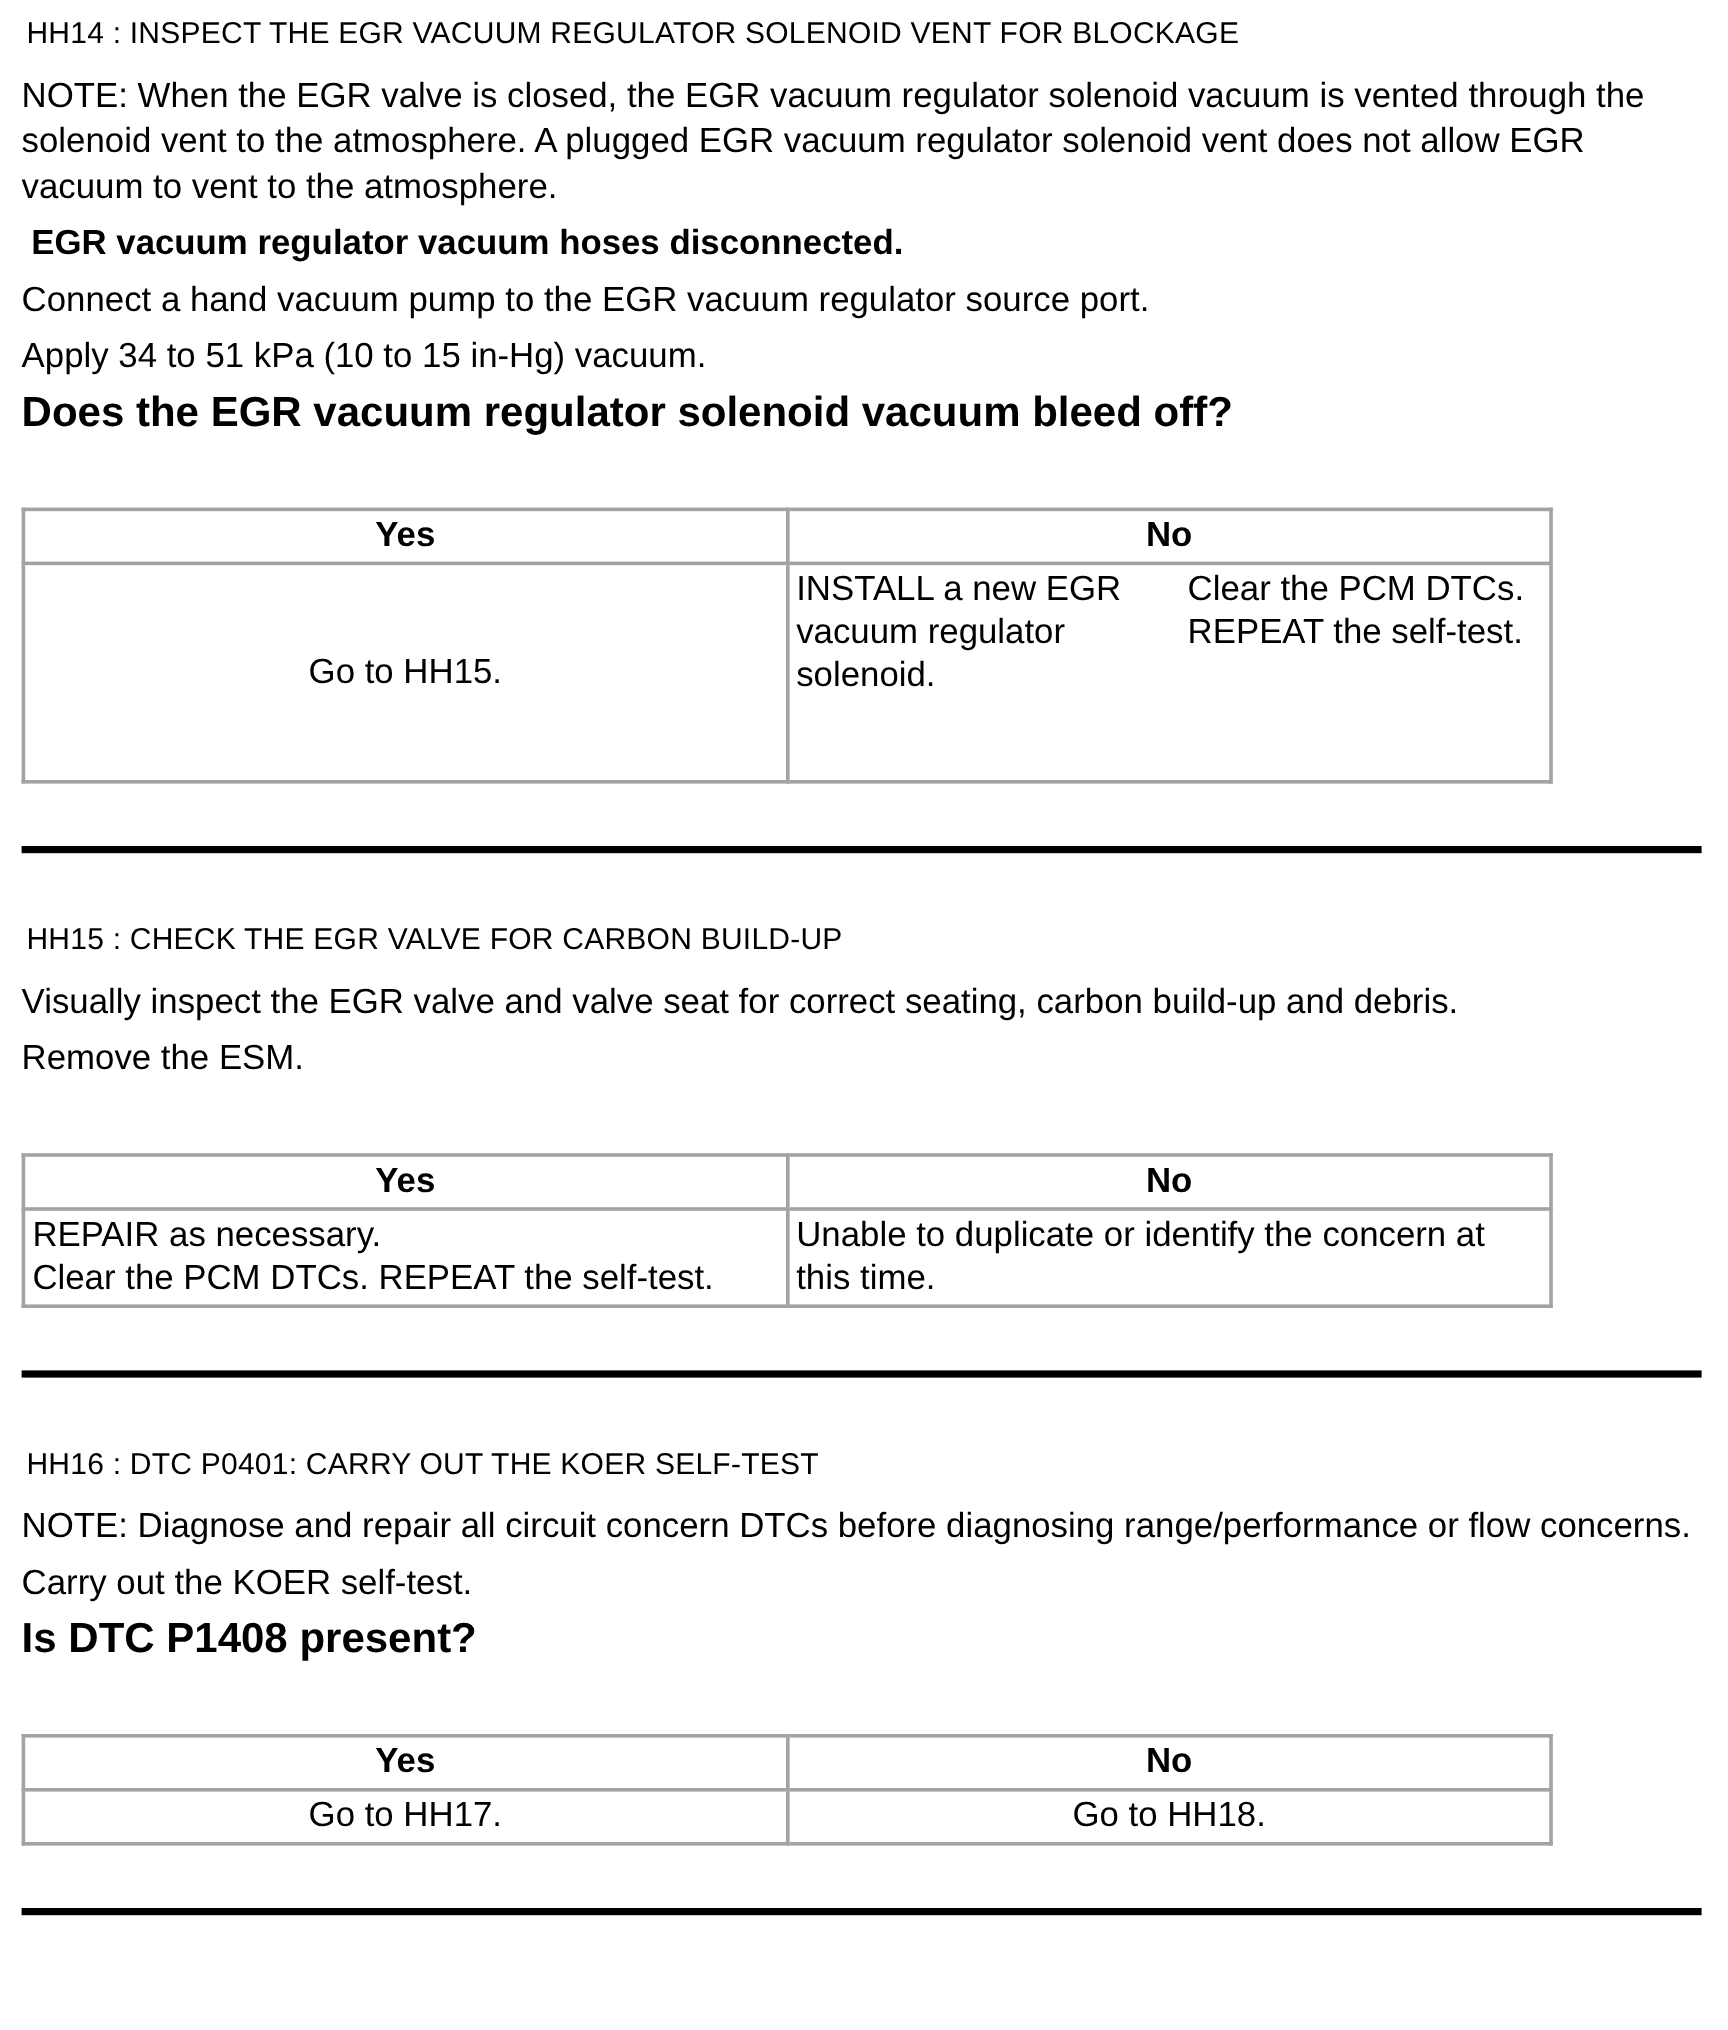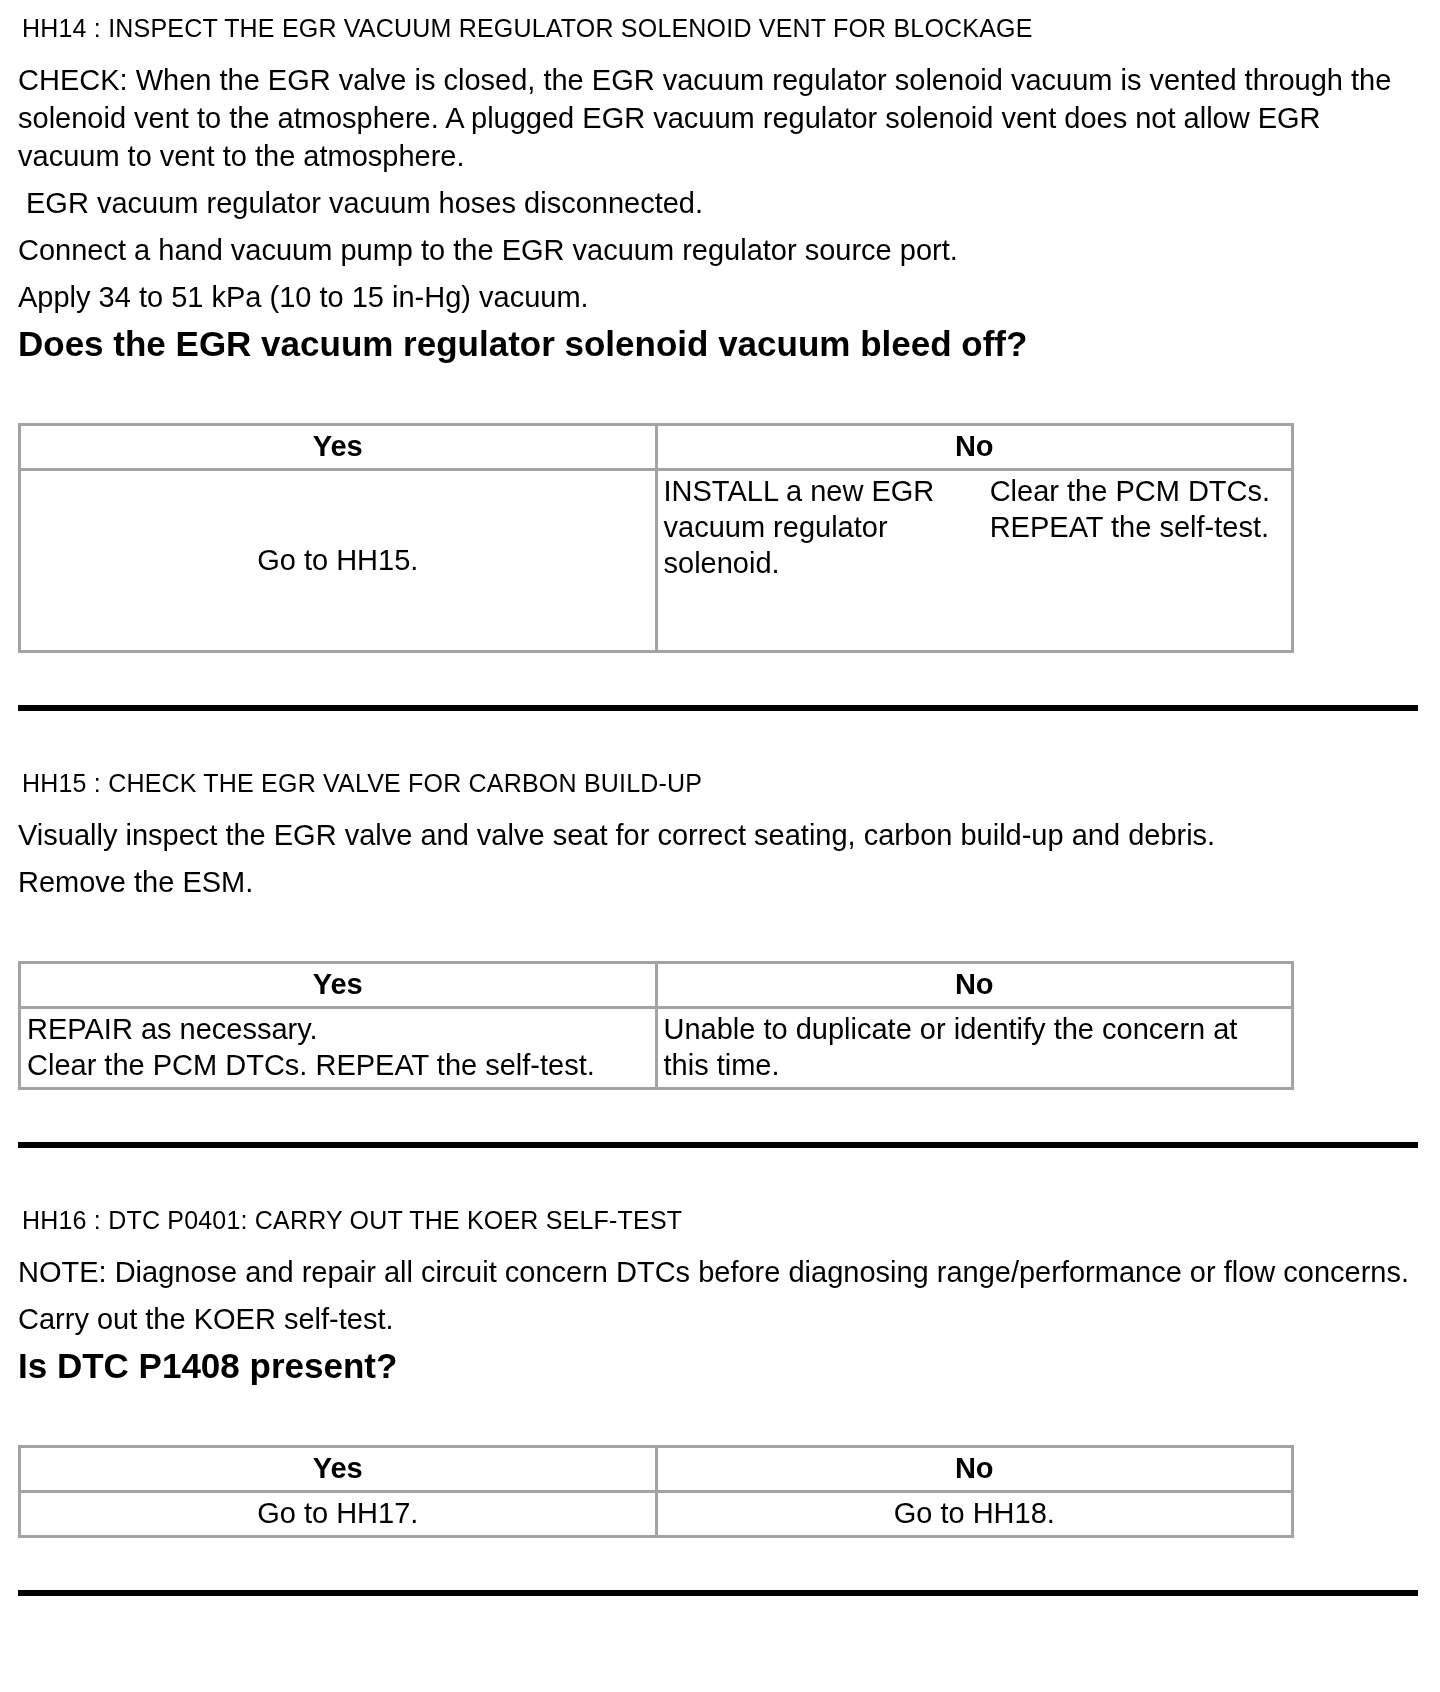--- a/index.html
+++ b/index.html
@@ -17,21 +17,21 @@
     font-weight: normal;
     letter-spacing: 0.2px;
     margin: 0 0 18px 4px;
   }
   .para {
     font-size: 29px;
     line-height: 38px;
     margin: 0 0 9px 0;
     max-width: 1400px;
   }
-  .para.indent { padding-left: 8px; }
+  .para.indent { padding-left: 8px; font-weight: bold; }
   .question {
     font-size: 35px;
     font-weight: bold;
     line-height: 38px;
     margin: 2px 0 0 0;
   }
   table.decision {
     border-collapse: collapse;
     width: 1276px;
     margin: 60px 0 0 0;
@@ -73,21 +73,21 @@
     margin: 52px 0 58px 0;
   }
   .divider.last { margin-bottom: 0; }
   .line { display: block; }
 </style>
 </head>
 <body>
 
 <div class="section">
   <h2 class="section-title">HH14 : INSPECT THE EGR VACUUM REGULATOR SOLENOID VENT FOR BLOCKAGE</h2>
-  <p class="para">CHECK: When the EGR valve is closed, the EGR vacuum regulator solenoid vacuum is vented through the solenoid vent to the atmosphere. A plugged EGR vacuum regulator solenoid vent does not allow EGR vacuum to vent to the atmosphere.</p>
+  <p class="para">NOTE: When the EGR valve is closed, the EGR vacuum regulator solenoid vacuum is vented through the solenoid vent to the atmosphere. A plugged EGR vacuum regulator solenoid vent does not allow EGR vacuum to vent to the atmosphere.</p>
   <p class="para indent">EGR vacuum regulator vacuum hoses disconnected.</p>
   <p class="para">Connect a hand vacuum pump to the EGR vacuum regulator source port.</p>
   <p class="para">Apply 34 to 51 kPa (10 to 15 in-Hg) vacuum.</p>
   <p class="question">Does the EGR vacuum regulator solenoid vacuum bleed off?</p>
 
   <table class="decision t1">
     <tbody>
         <tr>
       <th>Yes</th>
       <th>No</th>

